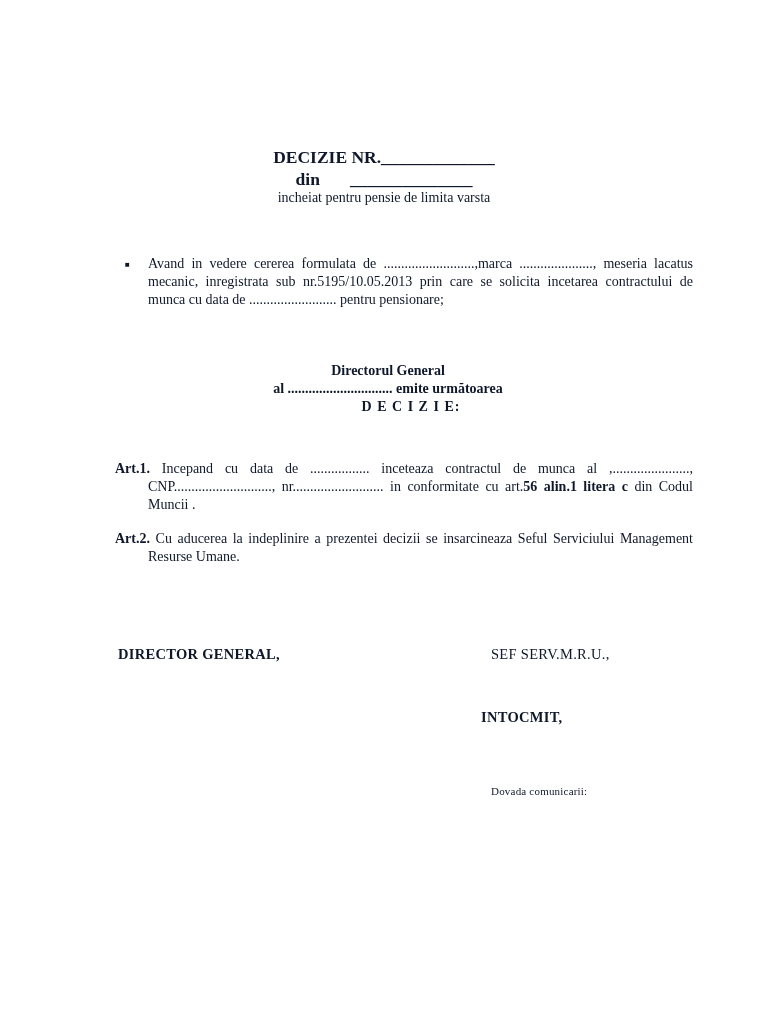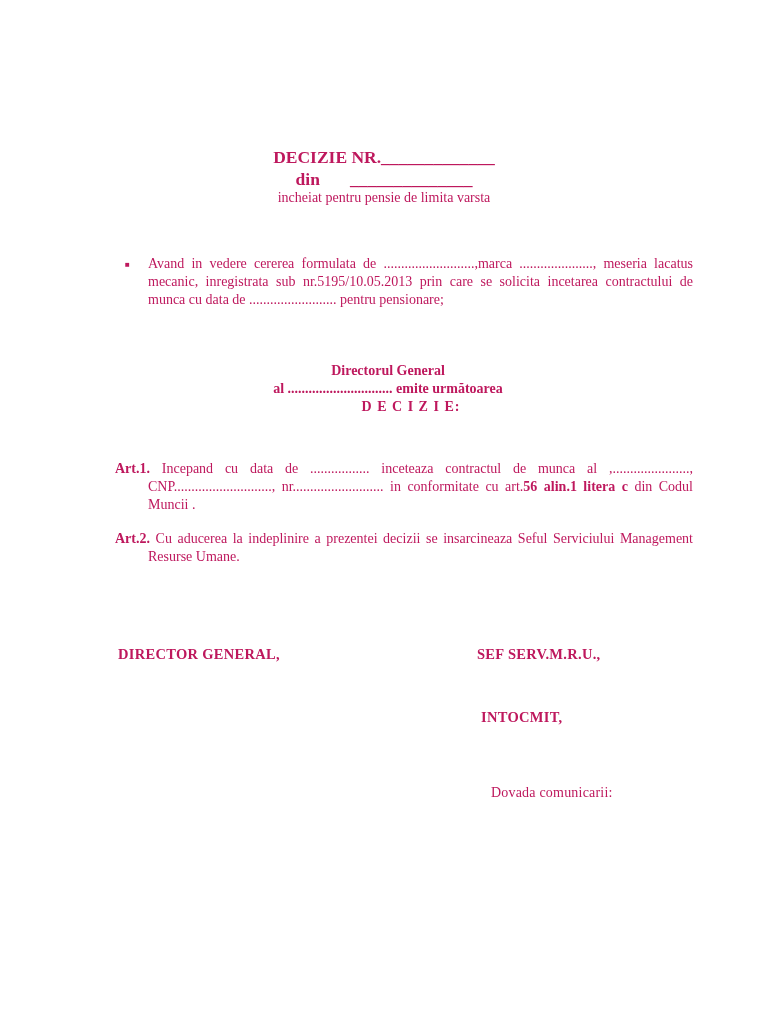--- a/index.html
+++ b/index.html
@@ -5,21 +5,21 @@
   html, body {
     margin: 0;
     padding: 0;
     background: #ffffff;
   }
   .page {
     position: relative;
     width: 768px;
     height: 1024px;
     background: #ffffff;
-    color: #be185d;
+    color: #0f172a;
     font-family: "Liberation Serif", "DejaVu Serif", serif;
     overflow: hidden;
   }
 
   
   .title-block {
     position: absolute;
     top: 146px;
     left: 0;
     width: 768px;
@@ -93,23 +93,23 @@
   #art2 { top: 530px; }
 
   
   .sig {
     position: absolute;
     font-size: 14.5px;
     letter-spacing: 0.3px;
     white-space: nowrap;
   }
   .sig-left     { top: 646px; left: 118px; font-weight: bold; }
-  .sig-right    { top: 646px; left: 477px; font-weight: bold; }
+  .sig-right    { top: 646px; left: 491px; font-weight: normal; }
   .sig-intocmit { top: 709px; left: 481px; font-weight: bold; }
-  .sig-dovada   { top: 785px; left: 491px; font-size: 14px; letter-spacing: 0.2px; }
+  .sig-dovada   { top: 785px; left: 491px; font-size: 11px; letter-spacing: 0.2px; }
 </style>
 </head>
 <body>
 
 <div class="page">
 
   <header class="title-block">
     <div class="title-line-big">
       <span>DECIZIE NR.</span><span>_____________</span>
     </div>

